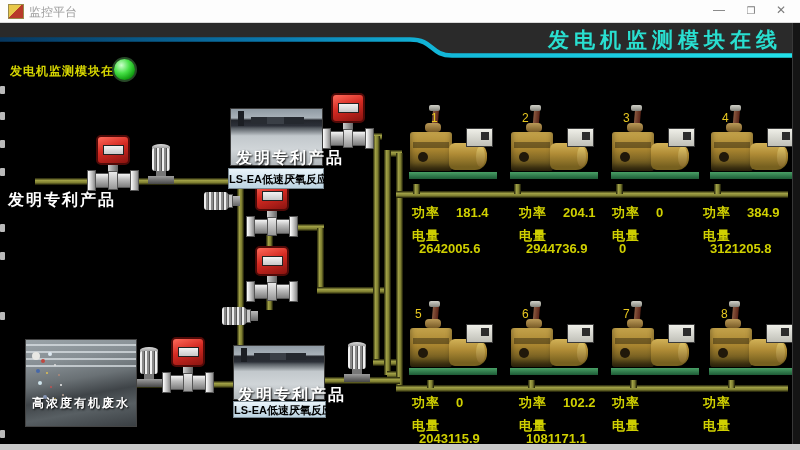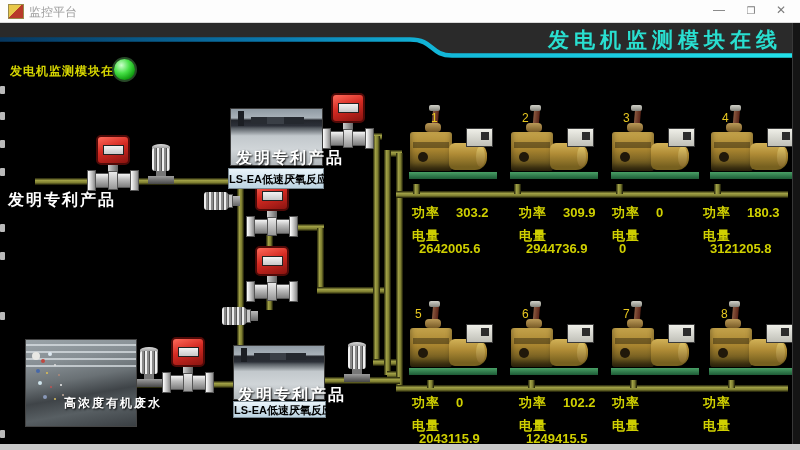--- a/index.html
+++ b/index.html
@@ -82,21 +82,21 @@
   .photo-waste{position:absolute;left:25px;top:339px;width:112px;height:88px;z-index:2;
      border:1px solid #444;box-sizing:border-box;
      background:linear-gradient(170deg,#9aa3a8 0%,#878f94 25%,#6a7175 45%,#3f4448 62%,#585f63 78%,#3a3f43 100%);}
   .photo-waste::before{content:"";position:absolute;left:0;top:4px;width:100%;height:24px;
      background:repeating-linear-gradient(180deg,rgba(222,228,232,.7) 0 2px,rgba(0,0,0,0) 2px 7px);}
   .photo-waste::after{content:"";position:absolute;left:6px;top:12px;width:8px;height:8px;border-radius:50%;
      background:#e8e8e4;box-shadow:7px 5px 0 -2px #c04840,14px -2px 0 -2px #dde8f0,2px 15px 0 -2px #4668a8,
      11px 17px 0 -3px #e0c050,19px 9px 0 -3px #dddddd,23px 19px 0 -3px #b08878,4px 27px 0 -2px #cfe4ec,
      15px 31px 0 -3px #c05050,25px 29px 0 -3px #ececec,9px 41px 0 -2px #8898b8,19px 43px 0 -3px #d8c060,27px 39px 0 -3px #c0a898;}
   .waste-caption{position:absolute;left:0;bottom:12px;width:100%;text-align:center;color:#fff;
-     font-weight:bold;font-size:12px;letter-spacing:2px;text-shadow:1px 1px 2px #000;z-index:3;padding-left:32px;}
+     font-weight:bold;font-size:12px;letter-spacing:2px;text-shadow:1px 1px 2px #000;z-index:3;}
   .aerobic-label{position:absolute;left:8px;top:190px;color:#fff;font-weight:bold;font-size:16px;
      letter-spacing:2px;z-index:3;}
 
   
   .genset{position:absolute;width:95px;height:80px;background:#000;z-index:2;}
   .gen-num{position:absolute;left:16px;top:7px;color:#e8c820;font-size:12px;}
   .g-stack{position:absolute;left:27px;top:4px;width:6px;height:28px;transform:rotate(5deg);
      background:linear-gradient(90deg,#8a5a40,#5a2418);}
   .g-stackcap{position:absolute;left:24px;top:1px;width:11px;height:6px;border-radius:2px;
      background:linear-gradient(180deg,#d0d0c8,#85857d);}
@@ -358,64 +358,64 @@
   <div class="g-engine"></div>
     <div class="g-alt"></div>
     <div class="g-cab"></div>
     <div class="g-base"></div>
   <span class="gen-num">8</span>
 </div>
 
 <div class="reading" style="left:412px;top:206px">
   <div class="r1">
       <span>功率</span>
-      <span class="val">303.2</span>
+      <span class="val">181.4</span>
     </div>
   <div class="r2">电量</div>
   <div class="r3">2642005.6</div>
 </div>
 <div class="reading" style="left:519px;top:206px">
   <div class="r1">
       <span>功率</span>
-      <span class="val">309.9</span>
+      <span class="val">204.1</span>
     </div>
   <div class="r2">电量</div>
   <div class="r3">2944736.9</div>
 </div>
 <div class="reading" style="left:612px;top:206px">
   <div class="r1">
       <span>功率</span>
       <span class="val">0</span>
     </div>
   <div class="r2">电量</div>
   <div class="r3">0</div>
 </div>
 <div class="reading" style="left:703px;top:206px">
   <div class="r1">
       <span>功率</span>
-      <span class="val">180.3</span>
+      <span class="val">384.9</span>
     </div>
   <div class="r2">电量</div>
   <div class="r3">3121205.8</div>
 </div>
 <div class="reading" style="left:412px;top:396px">
   <div class="r1">
       <span>功率</span>
       <span class="val">0</span>
     </div>
   <div class="r2">电量</div>
   <div class="r3">2043115.9</div>
 </div>
 <div class="reading" style="left:519px;top:396px">
   <div class="r1">
       <span>功率</span>
       <span class="val">102.2</span>
     </div>
   <div class="r2">电量</div>
-  <div class="r3">1249415.5</div>
+  <div class="r3">1081171.1</div>
 </div>
 <div class="reading" style="left:612px;top:396px">
   <div class="r1">
       <span>功率</span>
       <span class="val"></span>
     </div>
   <div class="r2">电量</div>
   <div class="r3"></div>
 </div>
 <div class="reading" style="left:703px;top:396px">

